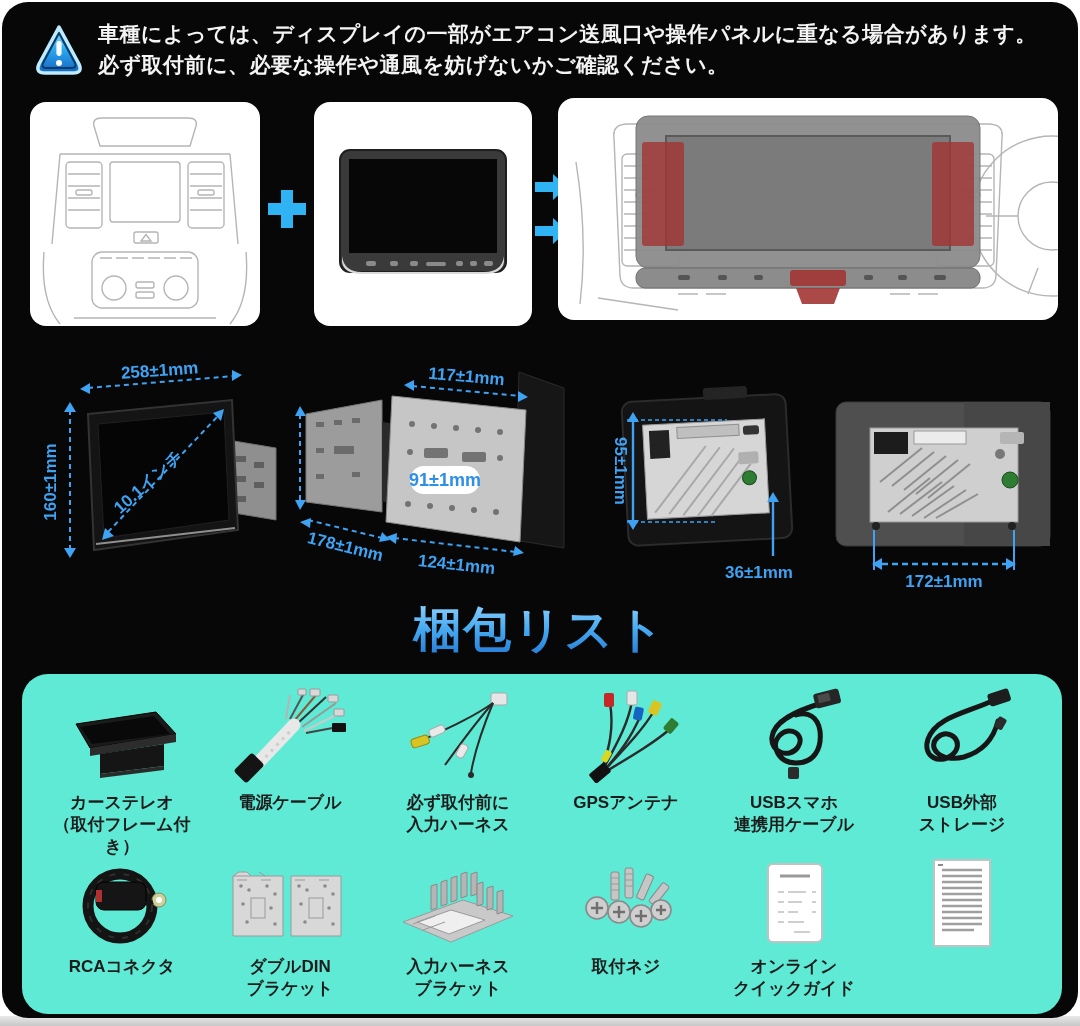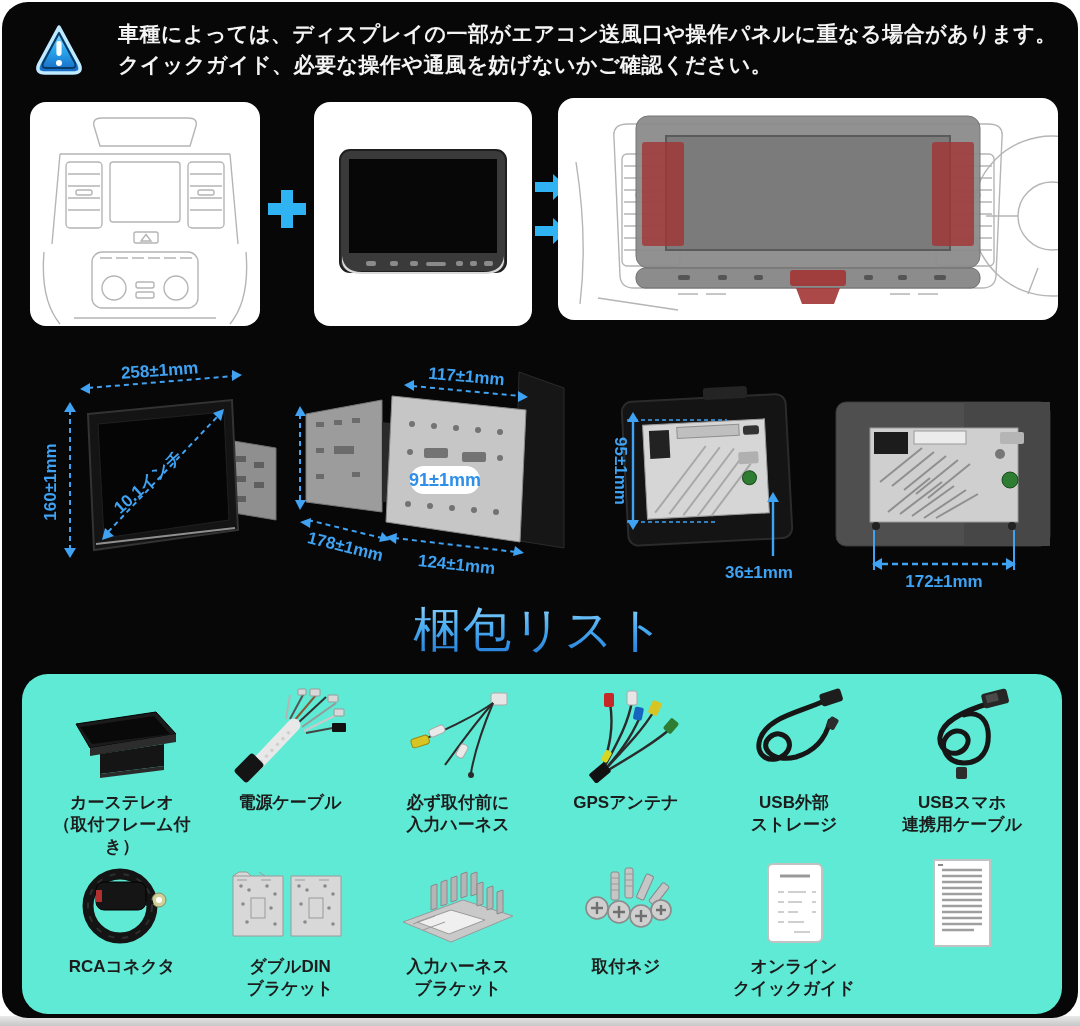--- a/index.html
+++ b/index.html
@@ -7,21 +7,21 @@
   .stage{position:relative;width:1080px;height:1026px;background:#ffffff;}
   .floor{position:absolute;left:0;right:0;bottom:0;height:10px;
     background:linear-gradient(180deg,#e9e9e9,#c7c7c7);}
   .poster{position:absolute;left:2px;top:2px;right:2px;bottom:8px;
     background:#070707;border-radius:26px;overflow:hidden;}
 
   
   .warn{position:absolute;left:30px;top:16px;right:16px;height:80px;
     display:flex;align-items:flex-start;}
   .warn svg{flex:0 0 auto;margin-top:2px;}
-  .warn-text{margin-left:32px;color:#f4f4f4;font-weight:700;
+  .warn-text{margin-left:12px;color:#f4f4f4;font-weight:700;
     font-size:21px;line-height:31px;letter-spacing:.5px;}
 
   
   .card{position:absolute;background:#ffffff;border-radius:16px;overflow:hidden;}
   #card1{left:28px;top:100px;width:230px;height:224px;}
   #card2{left:312px;top:100px;width:218px;height:224px;}
   #card3{left:556px;top:96px;width:500px;height:222px;}
   .plus{position:absolute;left:264px;top:186px;width:42px;height:42px;}
   .arrow{position:absolute;width:36px;height:30px;}
   #arrow1{left:531px;top:170px;} #arrow2{left:531px;top:214px;}
@@ -31,21 +31,21 @@
   #dimFront{left:28px;top:350px;width:250px;height:234px;}
   #dimFrame{left:292px;top:350px;width:278px;height:234px;}
   #dimSide{left:585px;top:348px;width:215px;height:238px;}
   #dimRear{left:812px;top:380px;width:258px;height:210px;}
   .dim svg text{font-family:"Liberation Sans",sans-serif;font-weight:700;
     font-size:17px;fill:#3fa2f2;}
   .dim svg text.pill-text{fill:#2f8fe8;font-size:18px;}
 
   
   .pack-title{position:absolute;left:0;top:596px;width:100%;height:66px;
-    text-align:center;font-size:48px;font-weight:400;letter-spacing:2px;
+    text-align:center;font-size:48px;font-weight:700;letter-spacing:2px;
     background:linear-gradient(180deg,#9ad9ff 0%,#45a9f0 48%,#1b6fd0 100%);
     -webkit-background-clip:text;background-clip:text;color:transparent;}
   .pack-card{position:absolute;left:20px;top:672px;width:1040px;height:340px;
     background:#5eead4;border-radius:26px;padding:10px 16px;box-sizing:border-box;}
   .pack-row{display:flex;justify-content:space-between;align-items:flex-start;}
   .pack-item{flex:1 1 0;display:flex;flex-direction:column;align-items:center;
     padding:0 2px;}
   .pack-icon{height:102px;display:flex;align-items:center;justify-content:center;}
   .pack-row2 .pack-icon{height:92px;}
   .pack-label{margin-top:6px;font-size:17px;line-height:22px;font-weight:600;
@@ -68,21 +68,21 @@
             <stop offset="1" stop-color="#1565c0"></stop>
           </linearGradient>
         </defs>
         <path d="M27,7 L47,44 Q51,53 41,53 L13,53 Q3,53 7,44 Z" fill="url(#wg)" stroke="#bfeaff" stroke-width="3.5" stroke-linejoin="round"></path>
         <path d="M27,13 L43,43 Q45,48 40,48 L14,48 Q9,48 11,43 Z" fill="none" stroke="#0a3a66" stroke-width="2" stroke-linejoin="round"></path>
         <rect x="24.4" y="21" width="5.2" height="15" rx="2.4" fill="#ffffff"></rect>
         <circle cx="27" cy="43" r="3" fill="#ffffff"></circle>
       </svg>
       <div class="warn-text">
         <div>車種によっては、ディスプレイの一部がエアコン送風口や操作パネルに重なる場合があります。</div>
-        <div>クイックガイド、必要な操作や通風を妨げないかご確認ください。</div>
+        <div>必ず取付前に、必要な操作や通風を妨げないかご確認ください。</div>
       </div>
     </div>
 
     <div class="card" id="card1">
       <svg width="230" height="224" viewBox="0 0 230 224">
         <g class="lineart">
           <path d="M72,16 L158,16 Q168,16 166,24 L160,44 L70,44 L64,24 Q62,16 72,16 Z"></path>
           <path d="M30,52 L200,52 M30,52 L22,142 M200,52 L208,142"></path>
           <rect x="36" y="60" width="36" height="66" rx="4"></rect>
           <path d="M38,72 h32 M38,84 h32 M38,96 h32 M38,108 h32"></path>
@@ -400,40 +400,40 @@
               <rect x="20" y="80" width="20" height="12" rx="2" fill="#111" transform="rotate(-40 30 86)"></rect>
               <rect x="30" y="66" width="12" height="7" rx="2" fill="#d8d822" transform="rotate(-60 36 69)"></rect>
             </svg>
           </div>
           <div class="pack-label">GPSアンテナ</div>
         </div>
 
         <div class="pack-item">
           <div class="pack-icon">
             <svg width="112" height="96" viewBox="0 0 112 96">
-              <path d="M86,14 C60,26 30,30 22,52 C16,70 34,78 46,68 C60,56 44,40 32,50 C20,60 34,76 58,70 C78,64 88,50 92,34" stroke="#161616" stroke-width="5" fill="none" stroke-linecap="round"></path>
-              <rect x="82" y="4" width="22" height="13" rx="3" fill="#1d1d1d" transform="rotate(-18 93 10)"></rect>
-              <rect x="88" y="32" width="12" height="9" rx="2" fill="#2c2c2c" transform="rotate(-60 94 36)"></rect>
-            </svg>
-          </div>
-          <div class="pack-label">USB外部
-ストレージ</div>
-        </div>
-
-        <div class="pack-item">
-          <div class="pack-icon">
-            <svg width="112" height="96" viewBox="0 0 112 96">
               <path d="M84,16 C58,24 36,34 34,50 C32,66 52,72 60,60 C68,48 52,38 42,48 C32,58 40,76 58,76 C76,76 84,62 82,44 C80,30 70,24 58,28" stroke="#161616" stroke-width="5" fill="none" stroke-linecap="round"></path>
               <rect x="76" y="4" width="26" height="15" rx="3" fill="#262626" transform="rotate(-14 89 11)"></rect>
               <rect x="80" y="7" width="12" height="8" rx="1" fill="#4a4a4a" transform="rotate(-14 86 11)"></rect>
               <rect x="50" y="80" width="11" height="12" rx="2" fill="#2c2c2c"></rect>
             </svg>
           </div>
           <div class="pack-label">USBスマホ
 連携用ケーブル</div>
+        </div>
+
+        <div class="pack-item">
+          <div class="pack-icon">
+            <svg width="112" height="96" viewBox="0 0 112 96">
+              <path d="M86,14 C60,26 30,30 22,52 C16,70 34,78 46,68 C60,56 44,40 32,50 C20,60 34,76 58,70 C78,64 88,50 92,34" stroke="#161616" stroke-width="5" fill="none" stroke-linecap="round"></path>
+              <rect x="82" y="4" width="22" height="13" rx="3" fill="#1d1d1d" transform="rotate(-18 93 10)"></rect>
+              <rect x="88" y="32" width="12" height="9" rx="2" fill="#2c2c2c" transform="rotate(-60 94 36)"></rect>
+            </svg>
+          </div>
+          <div class="pack-label">USB外部
+ストレージ</div>
         </div>
 
       </div>
 
       <div class="pack-row pack-row2">
 
         <div class="pack-item">
           <div class="pack-icon">
             <svg width="120" height="88" viewBox="0 0 120 88">
               <circle cx="58" cy="46" r="32" fill="none" stroke="#141414" stroke-width="11"></circle>

